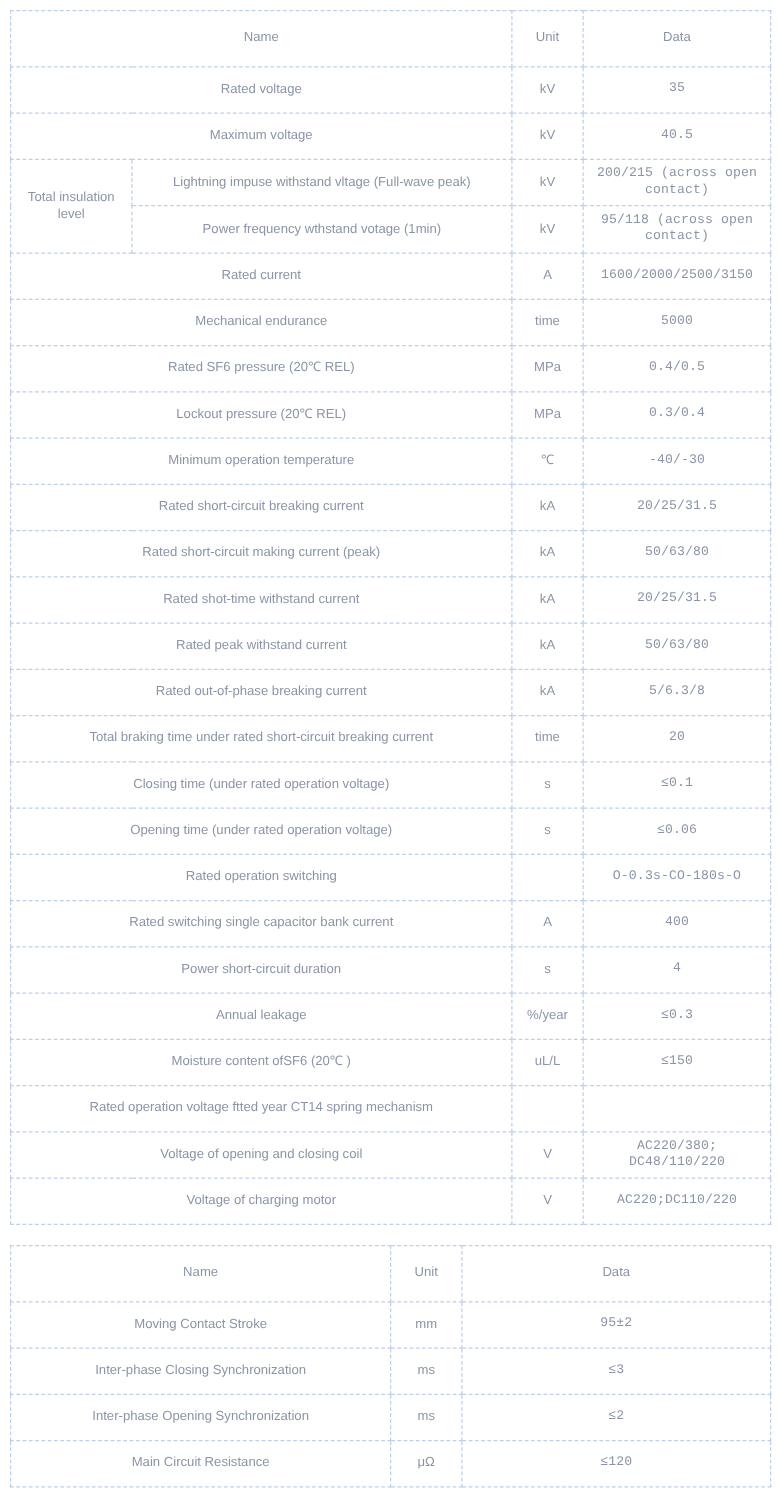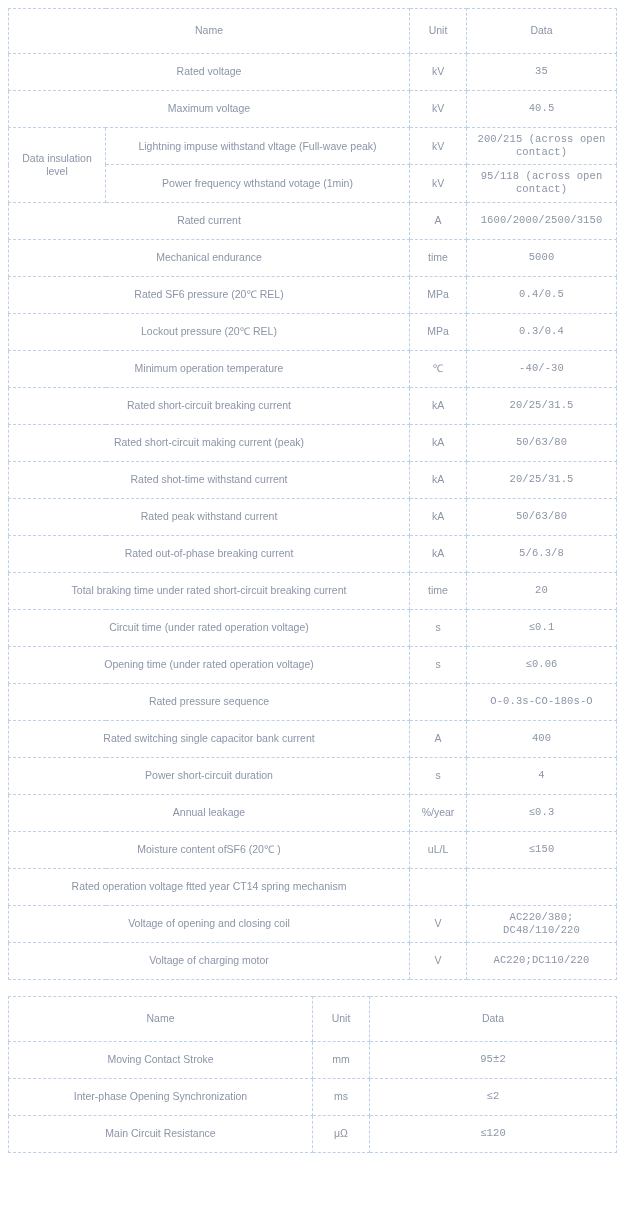--- a/index.html
+++ b/index.html
@@ -83,21 +83,21 @@
           <td colspan="2" class="name">Rated voltage</td>
           <td>kV</td>
           <td class="data-cell">35</td>
         </tr>
         <tr class="h-row">
           <td colspan="2" class="name">Maximum voltage</td>
           <td>kV</td>
           <td class="data-cell">40.5</td>
         </tr>
         <tr class="h-row">
-          <td rowspan="2" class="rowspan-label">Data insulation level</td>
+          <td rowspan="2" class="rowspan-label">Total insulation level</td>
           <td class="name">Lightning impuse withstand vltage (Full-wave peak)</td>
           <td>kV</td>
           <td class="data-cell">200/215 (across open contact)</td>
         </tr>
         <tr class="h-row">
           <td class="name">Power frequency wthstand votage (1min)</td>
           <td>kV</td>
           <td class="data-cell">95/118 (across open contact)</td>
         </tr>
         <tr class="h-row">
@@ -149,31 +149,31 @@
           <td colspan="2" class="name">Rated out-of-phase breaking current</td>
           <td>kA</td>
           <td class="data-cell">5/6.3/8</td>
         </tr>
         <tr class="h-row">
           <td colspan="2" class="name">Total braking time under rated short-circuit breaking current</td>
           <td>time</td>
           <td class="data-cell">20</td>
         </tr>
         <tr class="h-row">
-          <td colspan="2" class="name">Circuit time (under rated operation voltage)</td>
+          <td colspan="2" class="name">Closing time (under rated operation voltage)</td>
           <td>s</td>
           <td class="data-cell">≤0.1</td>
         </tr>
         <tr class="h-row">
           <td colspan="2" class="name">Opening time (under rated operation voltage)</td>
           <td>s</td>
           <td class="data-cell">≤0.06</td>
         </tr>
         <tr class="h-row">
-          <td colspan="2" class="name">Rated pressure sequence</td>
+          <td colspan="2" class="name">Rated operation switching</td>
           <td></td>
           <td class="data-cell">O-0.3s-CO-180s-O</td>
         </tr>
         <tr class="h-row">
           <td colspan="2" class="name">Rated switching single capacitor bank current</td>
           <td>A</td>
           <td class="data-cell">400</td>
         </tr>
         <tr class="h-row">
           <td colspan="2" class="name">Power short-circuit duration</td>
@@ -219,20 +219,25 @@
           <td>Name</td>
           <td>Unit</td>
           <td>Data</td>
         </tr>
         <tr class="h-row">
           <td class="name">Moving Contact Stroke</td>
           <td>mm</td>
           <td class="data-cell">95±2</td>
         </tr>
         <tr class="h-row">
+          <td class="name">Inter-phase Closing Synchronization</td>
+          <td>ms</td>
+          <td class="data-cell">≤3</td>
+        </tr>
+        <tr class="h-row">
           <td class="name">Inter-phase Opening Synchronization</td>
           <td>ms</td>
           <td class="data-cell">≤2</td>
         </tr>
         <tr class="h-row">
           <td class="name">Main Circuit Resistance</td>
           <td>μΩ</td>
           <td class="data-cell">≤120</td>
         </tr>
       </tbody>

